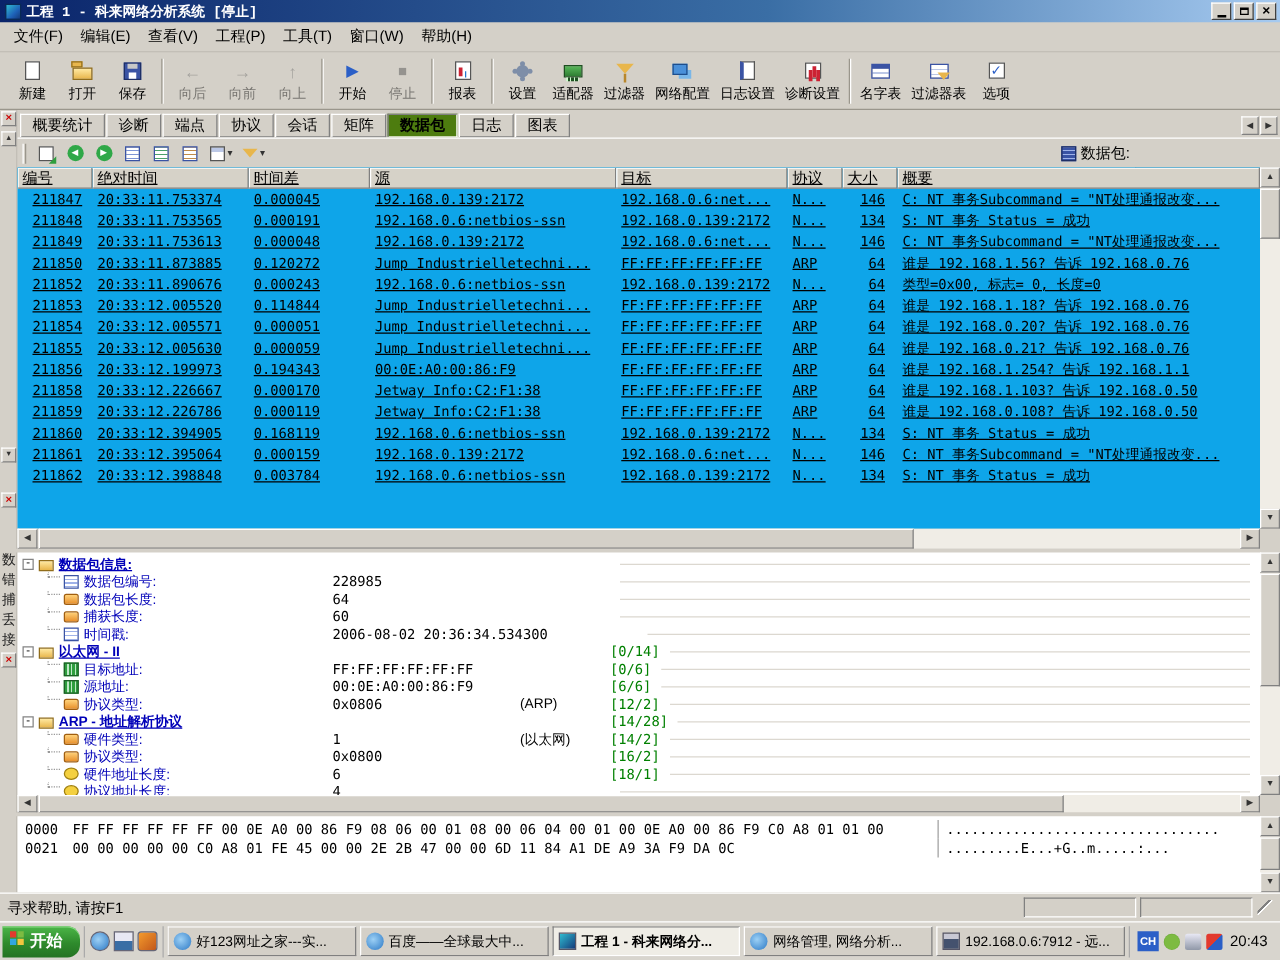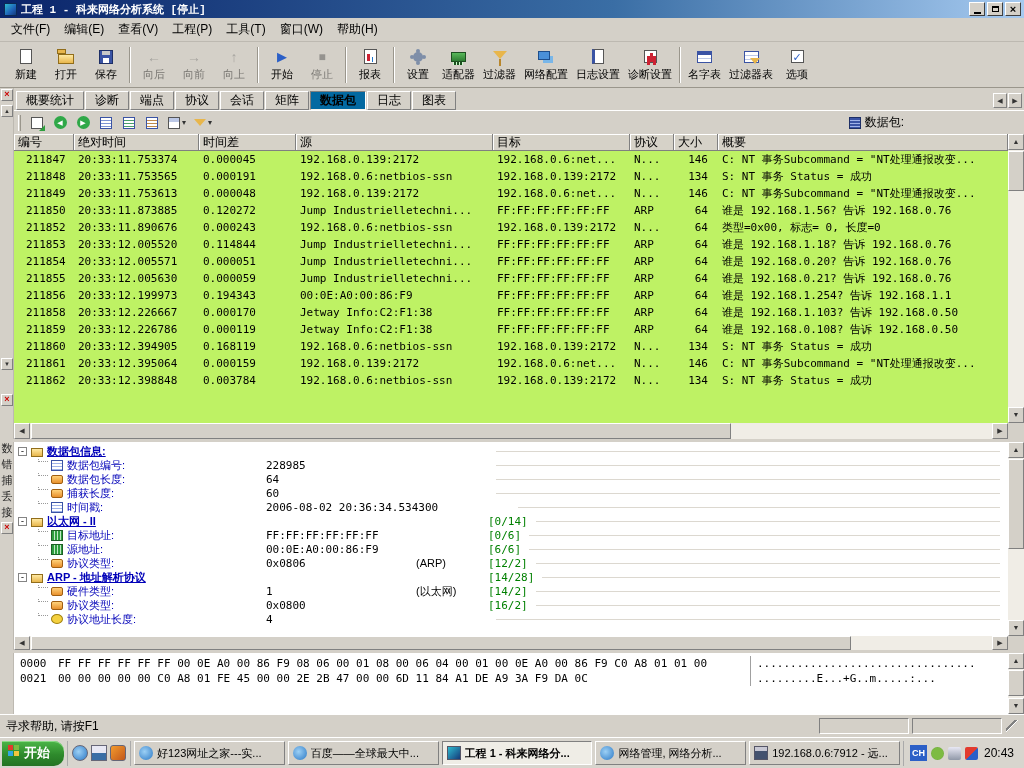--- a/index.html
+++ b/index.html
@@ -59,21 +59,21 @@
   
   .main{position:absolute;top:88px;left:0;right:0;height:626px;background:#D4D0C8;}
   .left-strip{position:absolute;left:0;top:0;width:14px;height:626px;background:#D4D0C8;border-right:1px solid #bdb9b1;}
   .ls-x{position:absolute;left:1px;width:12px;height:12px;background:#D4D0C8;border:1px solid;border-color:#fff #808080 #808080 #fff;color:#C00;font-size:9px;line-height:9px;font-weight:bold;text-align:center;}
   .ls-arrow{position:absolute;left:1px;width:12px;height:12px;background:#D4D0C8;border:1px solid;border-color:#fff #808080 #808080 #fff;color:#333;font-size:6px;line-height:10px;text-align:center;}
   .ls-chars{position:absolute;left:0;top:352px;width:14px;display:flex;flex-direction:column;align-items:center;}
   .ls-char{font-size:11px;color:#222;height:16px;line-height:16px;}
 
   .tabrow{position:absolute;left:14px;right:0;top:0;height:22px;display:flex;align-items:flex-end;padding-left:2px;background:#D4D0C8;}
   .tab{height:19px;line-height:17px;padding:0 9px;margin-right:1px;background:#D4D0C8;border:1px solid;border-color:#fff #808080 #808080 #fff;font-size:12px;color:#000;}
-  .tab-active{background:#0369a1;border-color:#808080 #fff #F4F2EC #808080;font-weight:bold;}
+  .tab-active{background:#4d7c0f;border-color:#808080 #fff #F4F2EC #808080;font-weight:bold;}
   .tab-nav{margin-left:auto;display:flex;gap:1px;padding:0 2px 2px 0;}
   .tab-nav span{width:14px;height:15px;background:#D4D0C8;border:1px solid;border-color:#fff #808080 #808080 #fff;font-size:7px;line-height:13px;text-align:center;color:#333;}
 
   .pkt-toolbar{position:absolute;left:14px;right:0;top:22px;height:24px;background:#D4D0C8;border-top:1px solid #fff;display:flex;align-items:center;padding:0 4px;}
   .pt-grip{width:3px;height:16px;border-left:1px solid #fff;border-right:1px solid #9a968c;margin-right:5px;}
   .pt-btn{height:20px;min-width:22px;display:flex;align-items:center;justify-content:center;border:1px solid transparent;margin-right:1px;padding:0 2px;}
   .pt-ic{width:14px;height:14px;position:relative;display:flex;align-items:center;justify-content:center;}
   .pt-dd{font-size:8px;color:#333;margin-left:1px;}
   .pic-export{width:12px;height:12px;background:#fff;border:1px solid #555;}
   .pic-export::after{content:"";position:absolute;right:-1px;bottom:-1px;width:0;height:0;border-left:6px solid transparent;border-bottom:6px solid #2E9E3E;}
@@ -85,21 +85,21 @@
   .pic-view2{background:repeating-linear-gradient(#fff 0 2px,#4AA06A 2px 3px);}
   .pic-view3{background:repeating-linear-gradient(#fff 0 2px,#C08A4A 2px 3px);}
   .pic-columns{width:12px;height:12px;border:1px solid #555;background:linear-gradient(#BCC8E6 0 4px,#fff 4px);}
   .pic-filter{width:0;height:0;border-left:6px solid transparent;border-right:6px solid transparent;border-top:7px solid #E8B64C;}
   .pt-count{margin-left:auto;display:flex;align-items:center;gap:4px;}
   .pt-count-icon{width:12px;height:12px;background:#3A53A4;border:1px solid #1E2F66;background-image:repeating-linear-gradient(#3A53A4 0 2px,#9FB2E8 2px 3px);}
   .pt-count-label{font-size:12px;color:#000;}
   .pt-count-box{width:112px;height:18px;background:#fff;border:1px solid;border-color:#808080 #fff #fff #808080;font-size:11px;line-height:16px;text-align:right;padding:0 4px;margin-top:40px;}
 
   .pkt-area{position:absolute;left:14px;right:0;top:46px;height:305px;background:#D4D0C8;}
-  .tablewrap{position:absolute;left:0;top:0;right:16px;bottom:16px;background:#bef264;overflow:hidden;}
+  .tablewrap{position:absolute;left:0;top:0;right:16px;bottom:16px;background:#0ea5e9;overflow:hidden;text-decoration:underline;}
   table.pkt{border-collapse:collapse;table-layout:fixed;width:100%;}
   table.pkt th{height:17px;background:#D6D2C8;box-shadow:inset -1px -1px 0 #808080,inset 1px 1px 0 #fff;font-weight:normal;font-size:12px;text-align:left;padding:0 4px;white-space:nowrap;overflow:hidden;}
   table.pkt td{height:17px;font-family:"DejaVu Sans Mono","Liberation Mono",monospace;font-size:11px;padding:0 4px;white-space:nowrap;overflow:hidden;color:#000;}
   .col0{width:60px;} .col1{width:125px;} .col2{width:97px;} .col3{width:197px;} .col4{width:137px;} .col5{width:44px;} .col6{width:44px;}
   .c-no{padding-left:12px !important;}
   .c-size{text-align:right;padding-right:10px !important;margin-top:12px;}
   .p-green{color:#008200;} .p-navy{color:#000080;}
   .sum-blue{color:#0071BC;} .sum-brown{color:#A0521E;} .sum-black{color:#000;}
 
   
@@ -709,20 +709,31 @@
             </span>
             <span class="t-value">0x0800</span>
             <span class="t-note"></span>
             <span class="t-offset">[16/2]</span>
             <span class="t-rule"></span>
           </div>
           <div class="trow">
             <span class="t-main ind1">
               <span class="t-conn"></span>
               <span class="t-ic tic-circle-yellow"></span>
+              <span class="t-label">硬件地址长度:</span>
+            </span>
+            <span class="t-value">6</span>
+            <span class="t-note"></span>
+            <span class="t-offset">[18/1]</span>
+            <span class="t-rule"></span>
+          </div>
+          <div class="trow">
+            <span class="t-main ind1">
+              <span class="t-conn"></span>
+              <span class="t-ic tic-circle-yellow"></span>
               <span class="t-label">协议地址长度:</span>
             </span>
             <span class="t-value">4</span>
             <span class="t-note"></span>
             <span class="t-offset"></span>
             <span class="t-rule"></span>
           </div>
         </div>
       <div class="sb sbv" style="right:0;top:0;bottom:14px;width:16px;">
         <span class="sb-btn" style="top:0;">▲</span>

